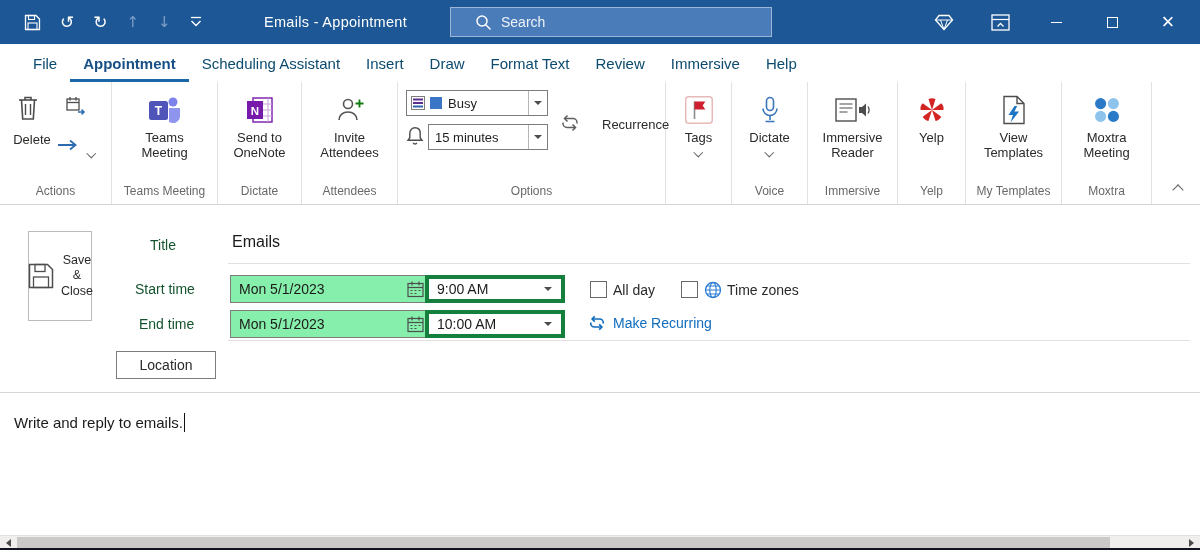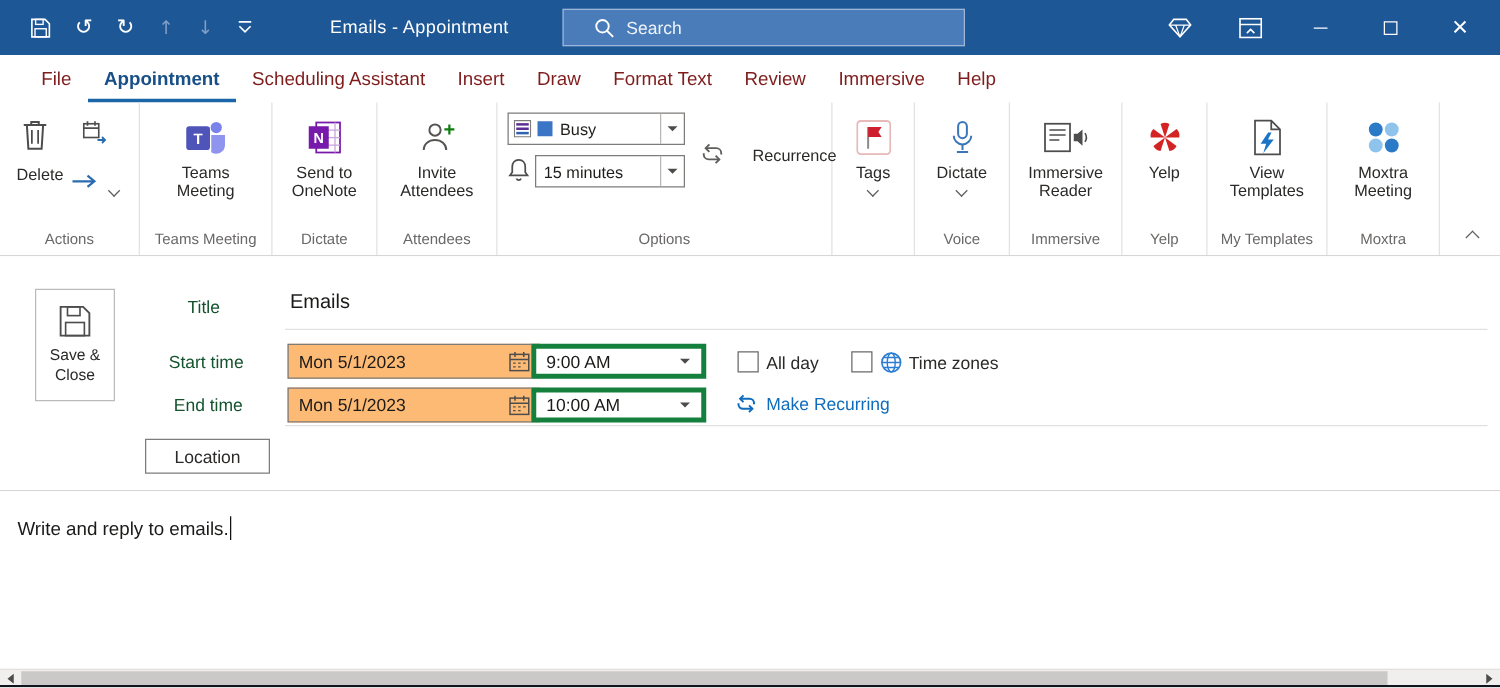--- a/index.html
+++ b/index.html
@@ -17,21 +17,21 @@
   .search-input{flex:1;height:100%;background:transparent;border:none;outline:none;color:#fff;font-size:14px;font-family:inherit}
   .search-input::placeholder{color:#eef3fa;opacity:1}
   .tb-right{position:absolute;right:4px;top:0;height:44px;display:flex}
   .tb-icon{width:56px;height:44px;display:flex;align-items:center;justify-content:center;cursor:default}
   .min-glyph{width:11px;border-top:1.6px solid #fff}
   .max-glyph{width:11px;height:11px;border:1.4px solid #fff}
   .close-glyph{font-size:22px;line-height:1;font-weight:300}
 
   
   .menubar{position:absolute;top:44px;left:0;width:100%;height:38px;background:#fff;display:flex;align-items:stretch;padding-left:20px}
-  .mitem{display:flex;align-items:center;padding:0 13px;font-size:15px;color:#7f1d1d;cursor:default;white-space:nowrap}
+  .mitem{display:flex;align-items:center;padding:0 13px;font-size:15px;color:#0c4a6e;cursor:default;white-space:nowrap}
   .mitem.active{color:#174f86;font-weight:700;box-shadow:inset 0 -3px 0 #1a66a8}
 
   
   .ribbon{position:absolute;top:82px;left:0;width:100%;height:123px;background:#fff;border-bottom:1px solid #d8d6d4;display:flex}
   .rgroup{position:relative;height:122px;border-right:1px solid #e4e2e0;display:flex;flex-direction:column;align-items:center;flex:none}
   .gfill{flex:1;border-right:none}
   .gcontent{flex:1;width:100%;position:relative;display:flex;justify-content:center;align-items:flex-start;padding-top:8px}
   .gcontent.abs{display:block;padding-top:0}
   .abs-item{position:absolute}
   .glabel{height:21px;width:100%;text-align:center;font-size:12px;color:#6a6867;line-height:16px}
@@ -47,25 +47,25 @@
   .combo{position:absolute;height:26px;background:#fff;border:1px solid #7e7c7a;display:flex;align-items:center;font-size:13px;color:#1f1e1d;cursor:default}
   .combo .ctext{flex:1;padding-left:6px;white-space:nowrap}
   .combo .carrow{width:19px;align-self:stretch;border-left:1px solid #b9b7b5;display:flex;align-items:center;justify-content:center}
   .tri{width:0;height:0;border-left:4px solid transparent;border-right:4px solid transparent;border-top:4.5px solid #4d4c4a}
   .cicon{margin-left:4px;flex:none;display:flex}
   .busysq{width:12px;height:12px;background:#3b76c6;margin-left:5px;flex:none}
   .recurrence-btn{display:flex;align-items:flex-end;gap:22px;cursor:default}
 
   
   .formarea{position:absolute;top:205px;left:0;width:100%;height:188px;background:#fff;border-bottom:1px solid #d8d6d4}
-  .saveclose{position:absolute;left:28px;top:26px;width:64px;height:90px;border:1px solid #bdbbb9;background:#fff;display:flex;flex-direction:column;align-items:center;justify-content:center;gap:6px;font-size:12.5px;color:#2b2a29;text-align:center;line-height:1.25;cursor:default;padding:0 5px}
+  .saveclose{position:absolute;left:28px;top:26px;width:64px;height:90px;border:1px solid #bdbbb9;background:#fff;display:flex;align-items:center;justify-content:center;gap:6px;font-size:12.5px;color:#2b2a29;text-align:center;line-height:1.25;cursor:default;padding:0 5px}
   .flabel{position:absolute;font-size:14px;color:#14532d;white-space:nowrap}
   .titlevalue{position:absolute;left:232px;top:28px;font-size:16px;color:#1b1a19}
   .hline{position:absolute;left:228px;right:10px;height:1px;background:#e3e1df}
-  .datefield{position:absolute;width:202px;height:28px;border:1px solid #7e7c7a;background:#fdba74;display:flex;align-items:center;justify-content:space-between;padding:0 7px 0 8px;font-size:14px;color:#1b1a19;cursor:default}
+  .datefield{position:absolute;width:202px;height:28px;border:1px solid #7e7c7a;background:#86efac;display:flex;align-items:center;justify-content:space-between;padding:0 7px 0 8px;font-size:14px;color:#1b1a19;cursor:default}
   .timefield{position:absolute;width:140px;height:28px;border:4px solid #15803d;background:#fff;display:flex;align-items:center;justify-content:space-between;padding:0 9px 0 8px;font-size:14px;color:#1b1a19;cursor:default}
   .checkbox{position:absolute;width:17px;height:17px;border:1px solid #6b6967;background:#fff;cursor:default}
   .cblabel{position:absolute;font-size:14px;color:#2b2a29;white-space:nowrap}
   .recurlink{position:absolute;display:flex;align-items:flex-start;gap:7px;font-size:14px;color:#0f6cbd;cursor:pointer;white-space:nowrap}
   .locbtn{position:absolute;left:116px;top:146px;width:100px;height:28px;border:1px solid #7e7c7a;background:#fff;font-size:14px;color:#2b2a29;display:flex;align-items:center;justify-content:center;cursor:default}
 
   
   .bodyarea{position:absolute;top:393px;left:0;width:100%;height:142px;background:#fff;padding:20px 14px;font-size:15px;color:#1b1a19;cursor:text}
   .caret{display:inline-block;width:1.5px;height:19px;background:#111;margin-left:1px;vertical-align:-4px}
 

